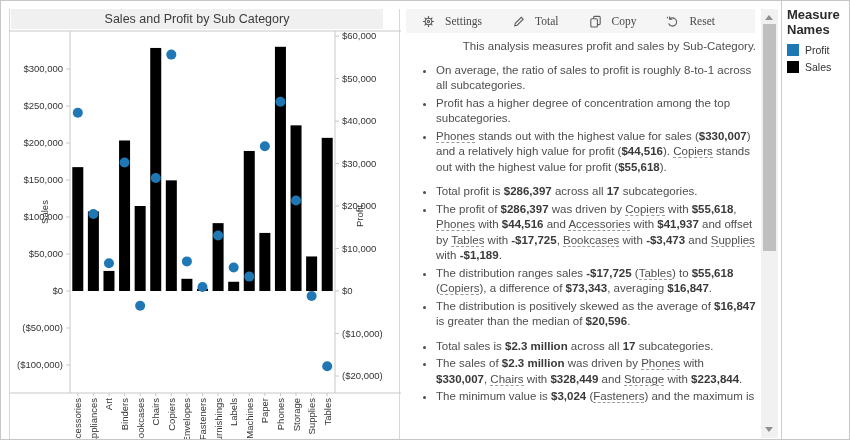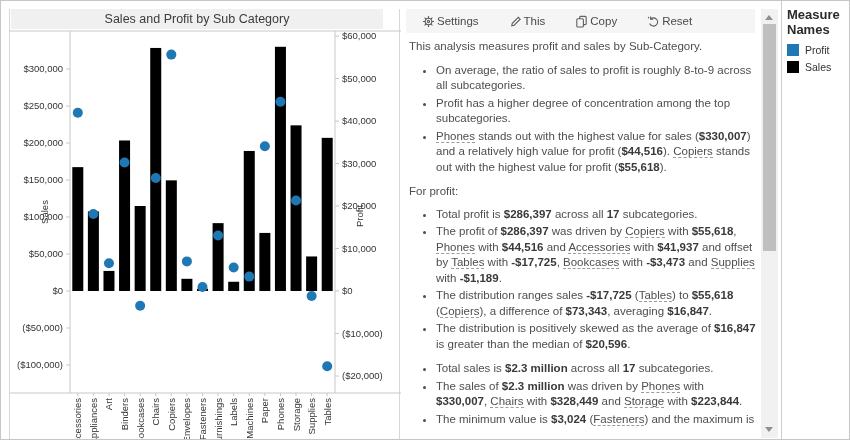--- a/index.html
+++ b/index.html
@@ -27,30 +27,30 @@
   }
   .chart-svg { position: absolute; left: 0; top: 0; }
 
   
   .toolbar {
     position: absolute; left: 405px; top: 8px; width: 349px; height: 24px;
     background: #f5f5f5; display: flex; align-items: center;
     padding-left: 16px; gap: 30px;
   }
   .tool-btn {
-    display: flex; align-items: center; gap: 2px;
-    font-size: 11.5px; color: #4a4a4a; cursor: pointer; white-space: nowrap;
+    display: flex; align-items: center; gap: 10px;
+    font-size: 11.5px; color: #4a4a4a; cursor: pointer; white-space: nowrap; font-family: Liberation Serif, serif;
   }
   .tool-btn svg { display: block; }
 
   .story {
     position: absolute; left: 408px; top: 38px; width: 347px;
     font-size: 11.5px; line-height: 15.5px; color: #4e4e4e;
   }
-  .story p.intro { margin-bottom: 8px; }
+  .story p.intro { margin-bottom: 8px; text-align: right; }
   .story ul { margin: 0 0 9px 0; padding-left: 27px; }
   .story li { margin: 2px 0; }
   .story-heading { margin: 0 0 7px 0; }
   .num { font-weight: bold; color: #3a3a3a; }
   .term { border-bottom: 1px dashed #9b9b9b; }
 
   
   .scrollbar {
     position: absolute; left: 760px; top: 8px; width: 17px; height: 429px;
     background: #f1f1f1;
@@ -209,21 +209,21 @@
         </svg>
       </span>
       <span>Settings</span>
     </div>
     <div class="tool-btn">
       <span>
         <svg width="13" height="13" viewBox="0 0 13 13" fill="none" stroke="#5f5f5f" stroke-width="1.1">
           <path d="M2.8 10.7l.5-2.4 6-6 1.9 1.9-6 6-2.4.5z"></path>
         </svg>
       </span>
-      <span>This</span>
+      <span>Total</span>
     </div>
     <div class="tool-btn">
       <span>
         <svg width="13" height="13" viewBox="0 0 13 13" fill="none" stroke="#5f5f5f" stroke-width="1.1">
           <rect x="4.6" y="1.4" width="6.6" height="8.2" rx="1"></rect>
           <rect x="1.8" y="3.8" width="6.6" height="8.2" rx="1" fill="#f5f5f5"></rect>
         </svg>
       </span>
       <span>Copy</span>
     </div>
@@ -236,25 +236,24 @@
         </svg>
       </span>
       <span>Reset</span>
     </div>
   </div>
 
   <div class="story">
     <p class="intro">This analysis measures profit and sales by Sub-Category.</p>
     <div id="story-body">
         <ul>
-          <li><span>On average, the ratio of sales to profit is roughly 8-to-9 across all subcategories.</span></li>
+          <li><span>On average, the ratio of sales to profit is roughly 8-to-1 across all subcategories.</span></li>
           <li><span>Profit has a higher degree of concentration among the top subcategories.</span></li>
           <li><span class="term">Phones</span><span> stands out with the highest value for sales (</span><span class="num">$330,007</span><span>) and a relatively high value for profit (</span><span class="num">$44,516</span><span>). </span><span class="term">Copiers</span><span> stands out with the highest value for profit (</span><span class="num">$55,618</span><span>).</span></li>
         </ul>
-        <div class="story-heading">For profit:</div>
         <ul>
           <li><span>Total profit is </span><span class="num">$286,397</span><span> across all </span><span class="num">17</span><span> subcategories.</span></li>
           <li><span>The profit of </span><span class="num">$286,397</span><span> was driven by </span><span class="term">Copiers</span><span> with </span><span class="num">$55,618</span><span>, </span><span class="term">Phones</span><span> with </span><span class="num">$44,516</span><span> and </span><span class="term">Accessories</span><span> with </span><span class="num">$41,937</span><span> and offset by </span><span class="term">Tables</span><span> with </span><span class="num">-$17,725</span><span>, </span><span class="term">Bookcases</span><span> with </span><span class="num">-$3,473</span><span> and </span><span class="term">Supplies</span><span> with </span><span class="num">-$1,189</span><span>.</span></li>
           <li><span>The distribution ranges sales </span><span class="num">-$17,725</span><span> (</span><span class="term">Tables</span><span>) to </span><span class="num">$55,618</span><span> (</span><span class="term">Copiers</span><span>), a difference of </span><span class="num">$73,343</span><span>, averaging </span><span class="num">$16,847</span><span>.</span></li>
           <li><span>The distribution is positively skewed as the average of </span><span class="num">$16,847</span><span> is greater than the median of </span><span class="num">$20,596</span><span>.</span></li>
         </ul>
         <ul>
           <li><span>Total sales is </span><span class="num">$2.3 million</span><span> across all </span><span class="num">17</span><span> subcategories.</span></li>
           <li><span>The sales of </span><span class="num">$2.3 million</span><span> was driven by </span><span class="term">Phones</span><span> with </span><span class="num">$330,007</span><span>, </span><span class="term">Chairs</span><span> with </span><span class="num">$328,449</span><span> and </span><span class="term">Storage</span><span> with </span><span class="num">$223,844</span><span>.</span></li>
           <li><span>The minimum value is </span><span class="num">$3,024</span><span> (</span><span class="term">Fasteners</span><span>) and the maximum is </span></li>

